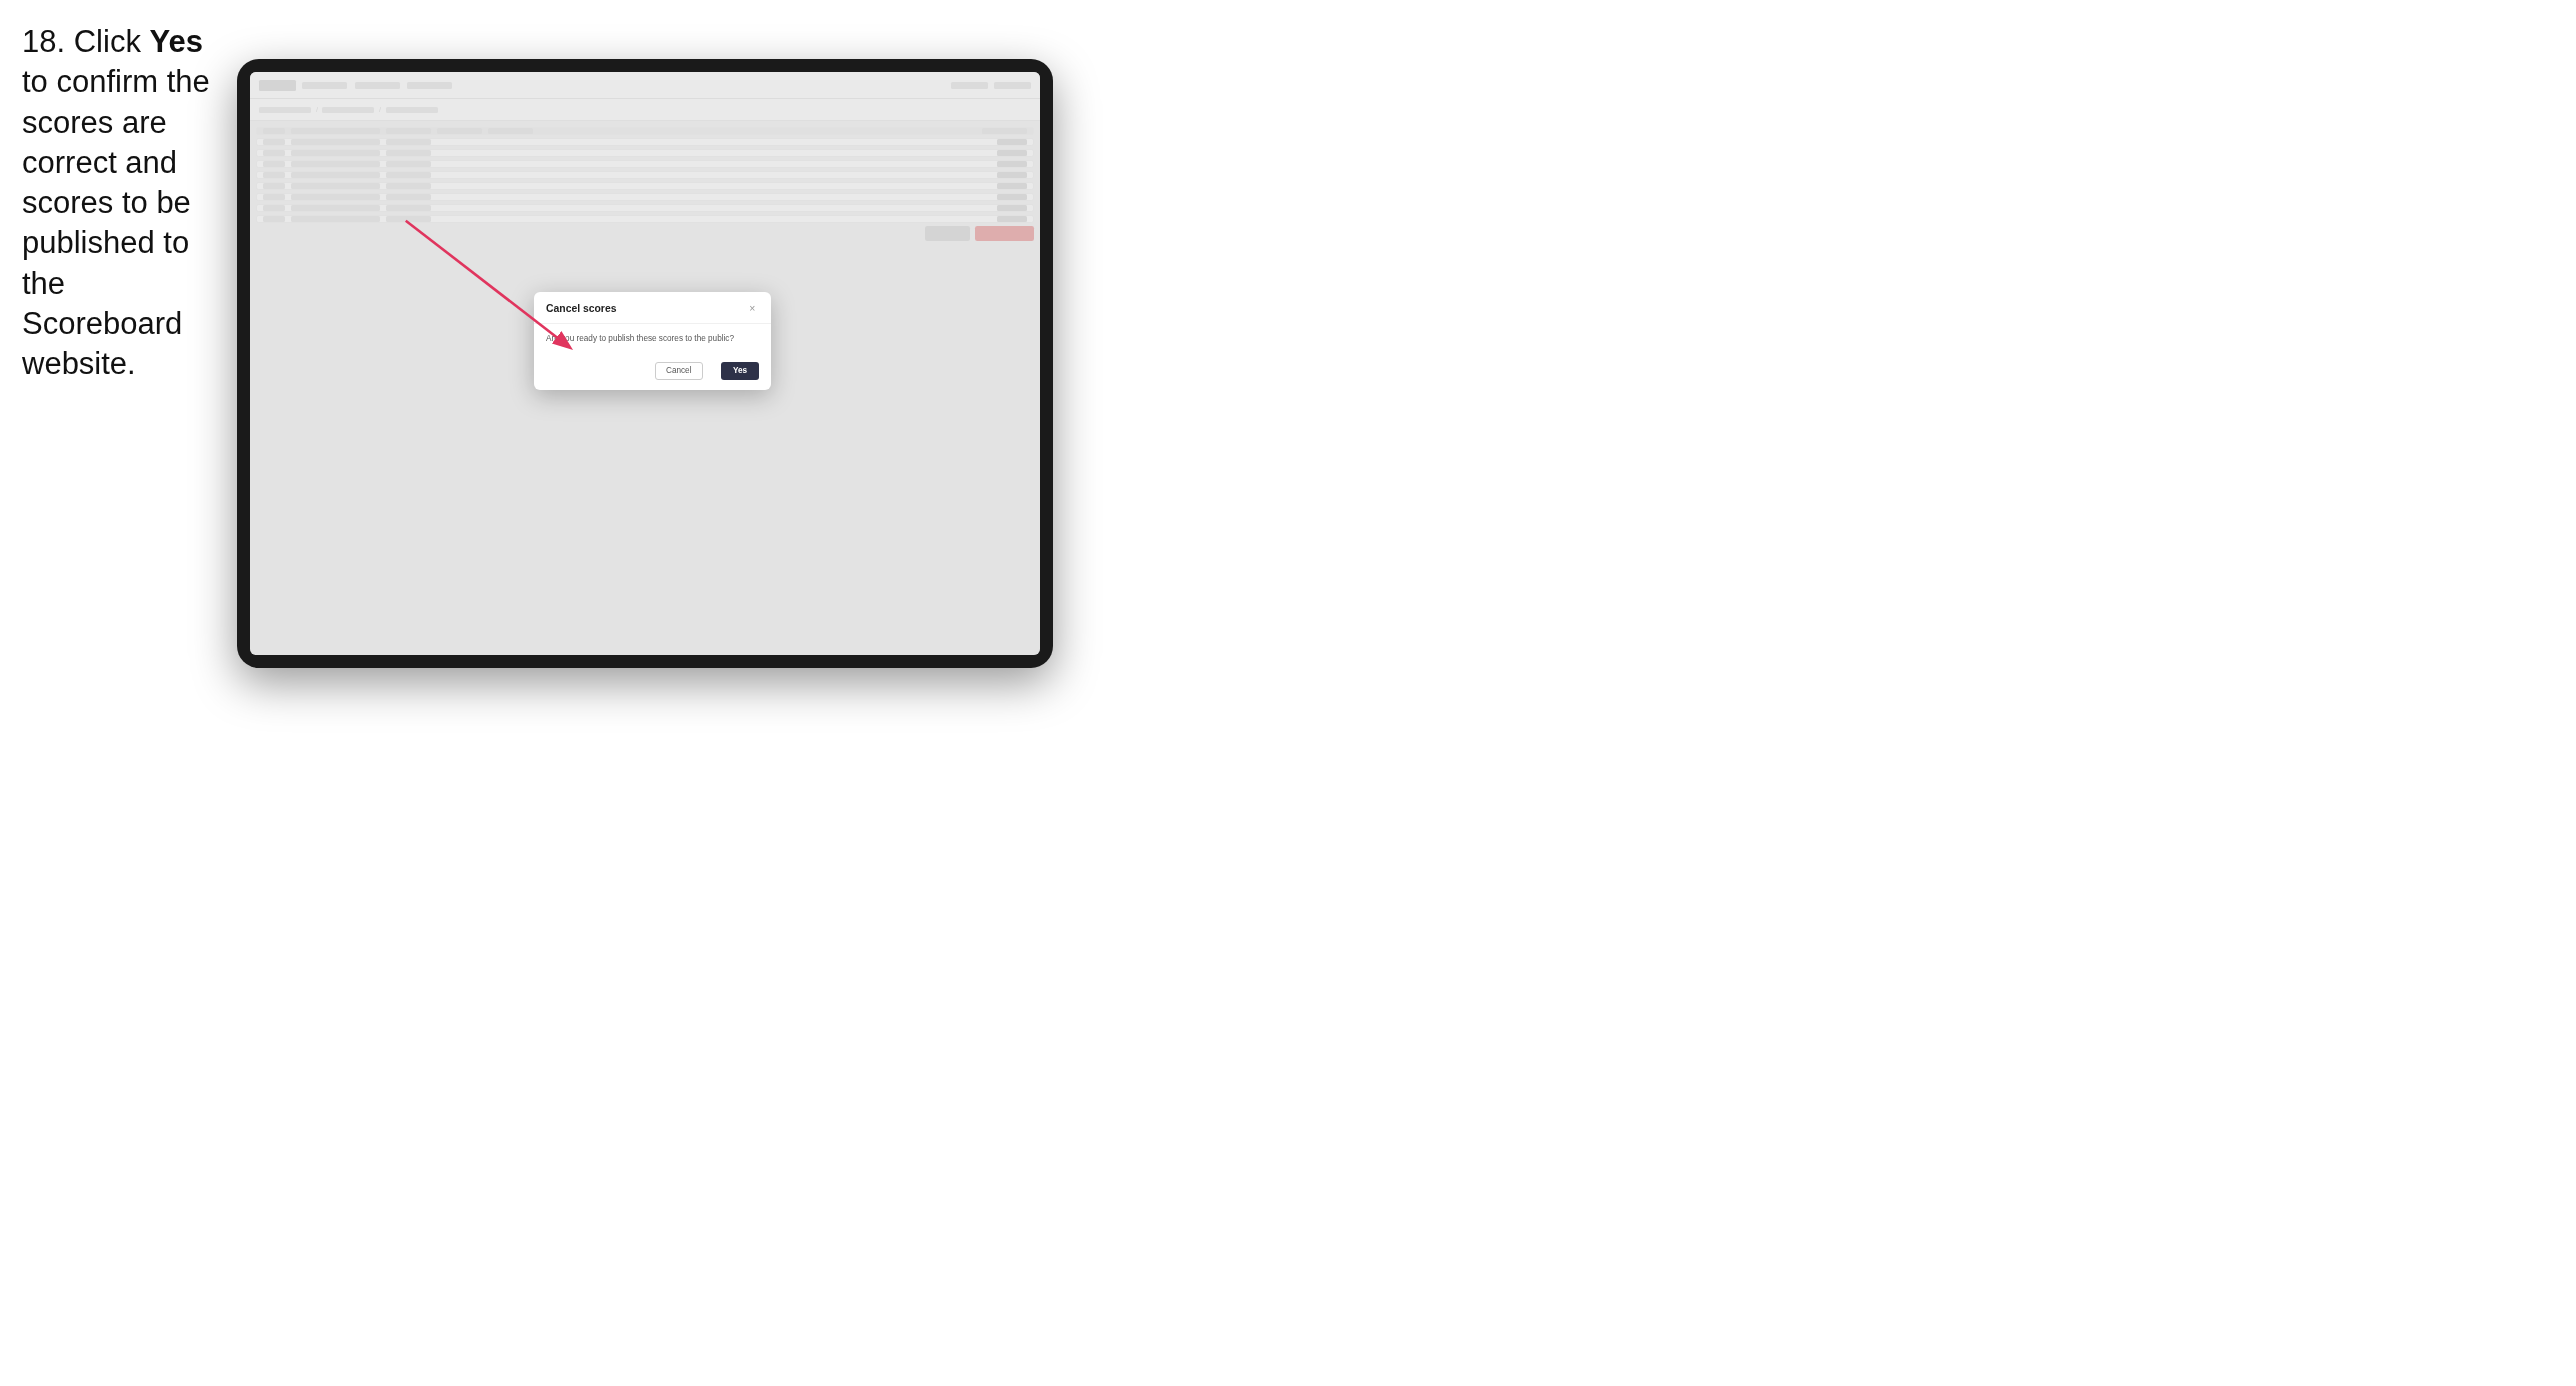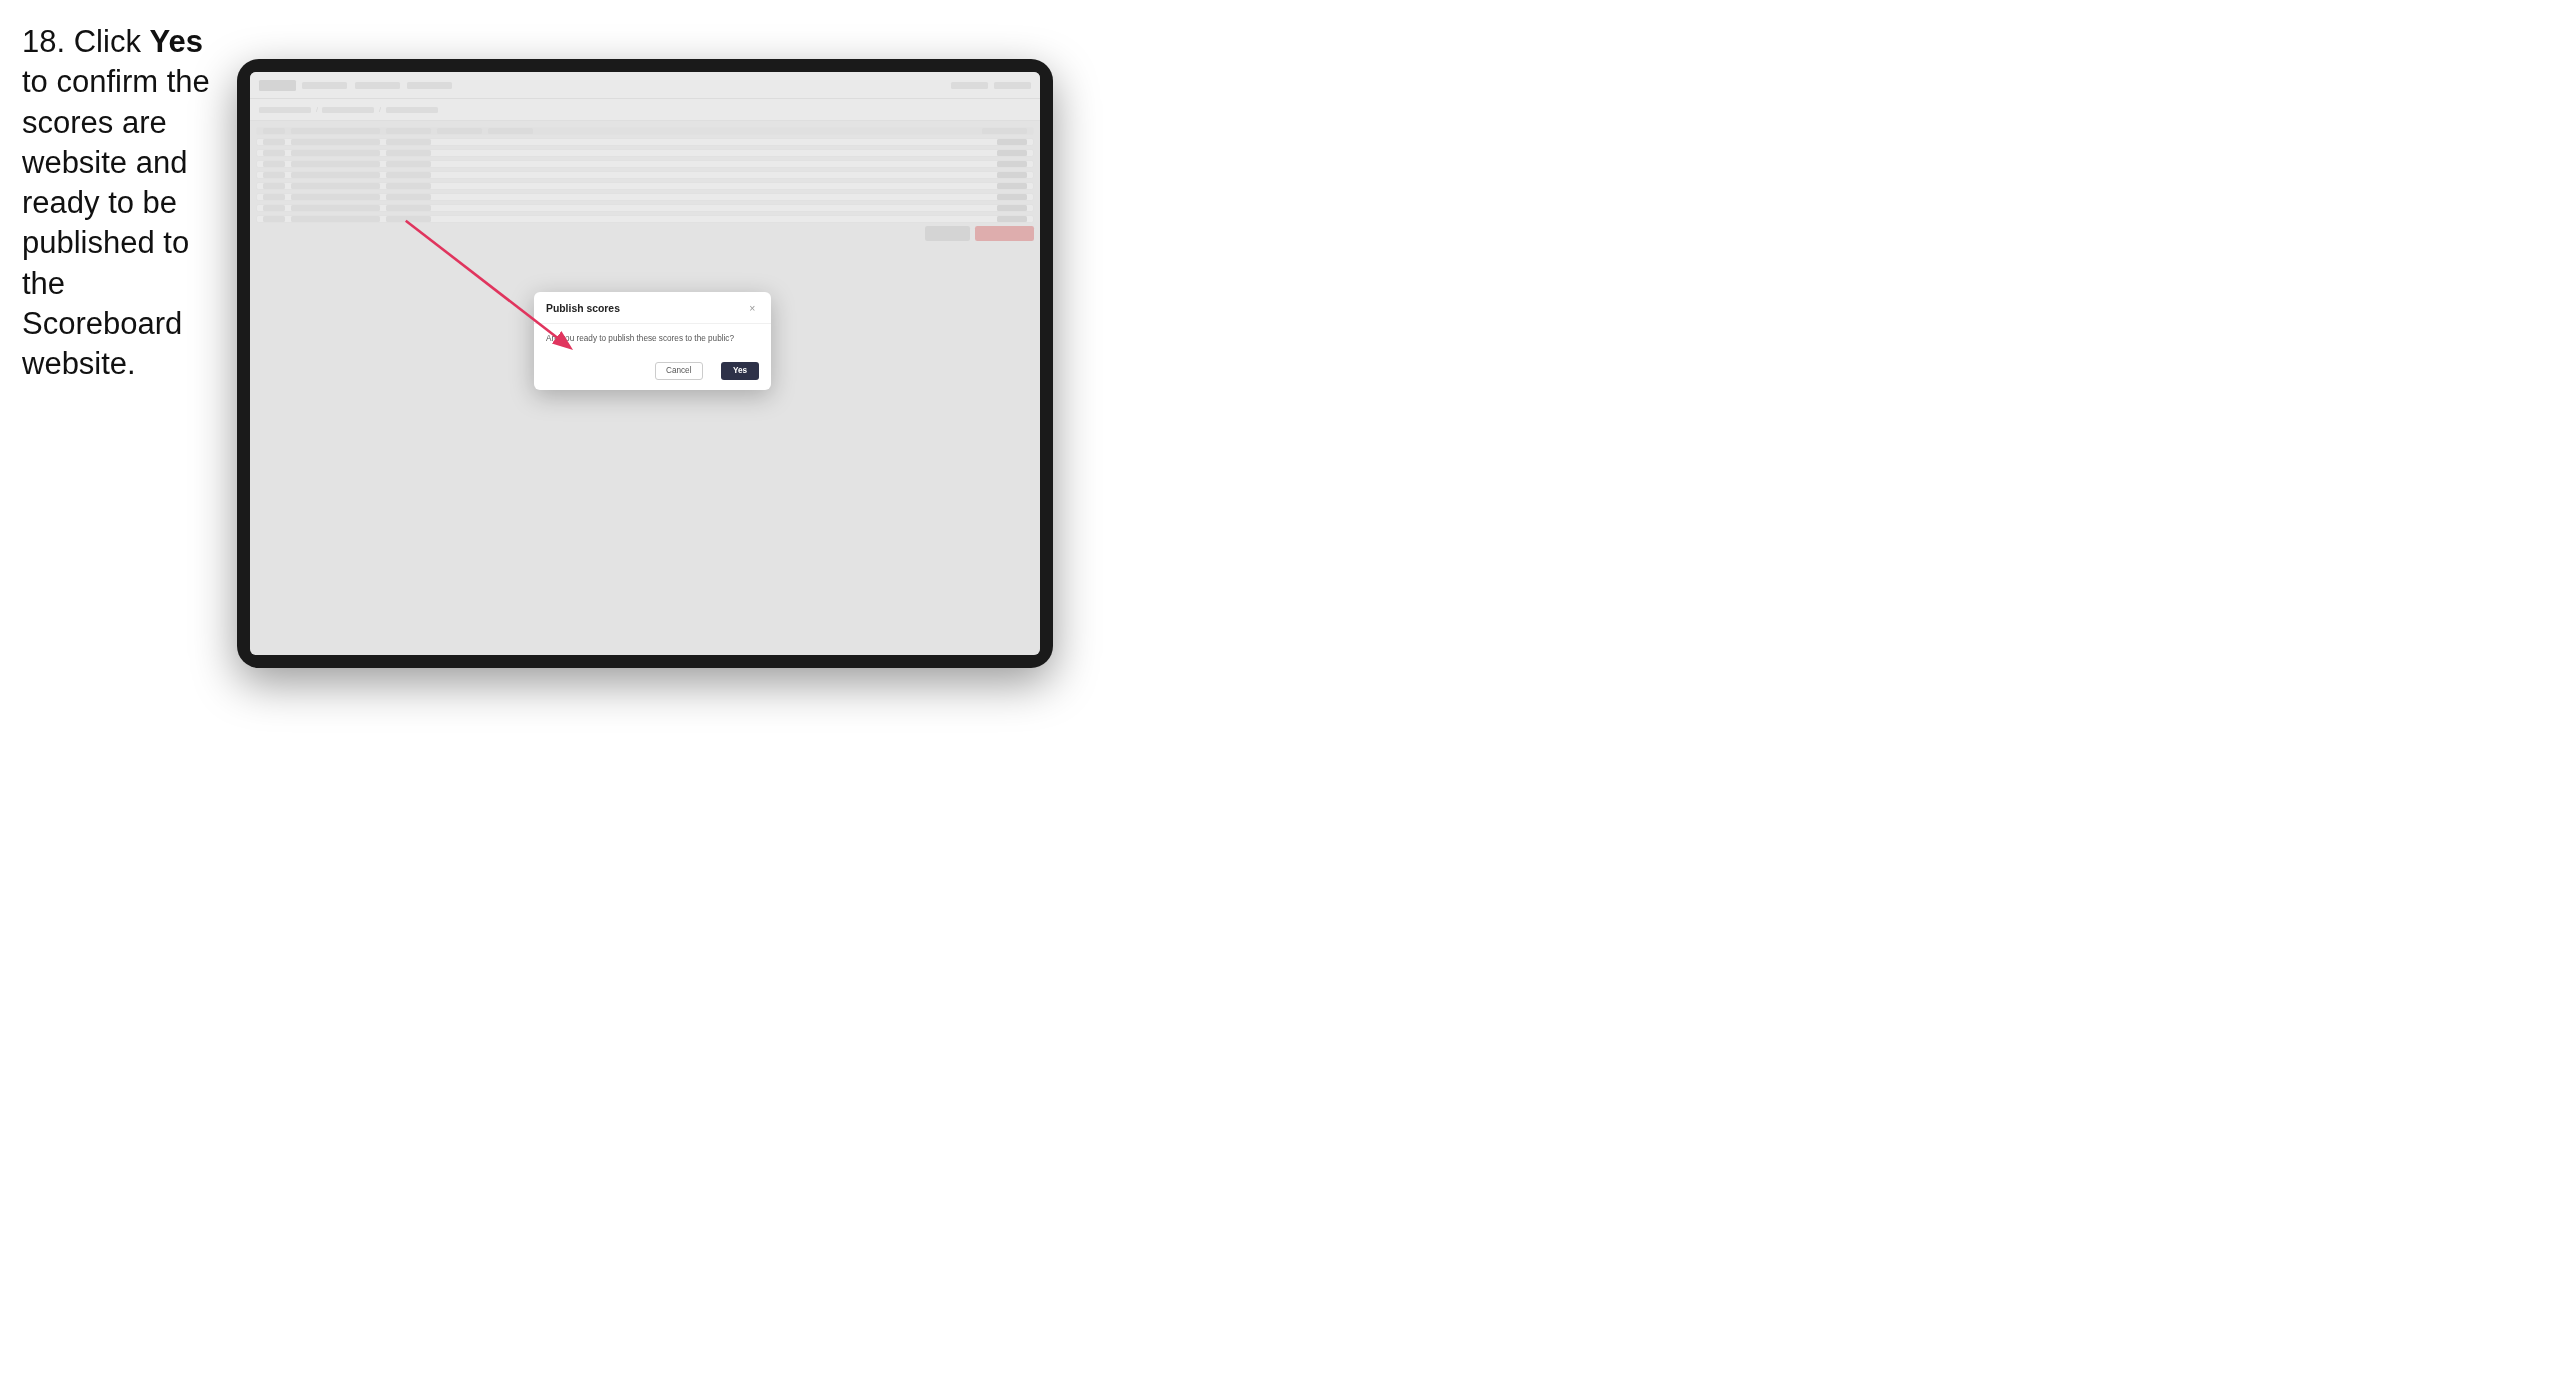--- a/index.html
+++ b/index.html
@@ -288,21 +288,21 @@
     
     .blurred-section {
       filter: blur(0.6px);
       opacity: 0.6;
     }
   </style>
 </head>
 <body>
 
 <div class="instruction-text">
-  <span>18.</span><span> Click </span><strong>Yes</strong><span> to confirm the scores are website and ready to be published to the Scoreboard website.</span>
+  <span>18.</span><span> Click </span><strong>Yes</strong><span> to confirm the scores are correct and scores to be published to the Scoreboard website.</span>
 </div>
 
 <div class="tablet">
   <div class="tablet-screen">
 
     <div class="blurred-section">
 
       <div class="app-header">
         <div class="app-logo"></div>
         <div class="app-nav-items">
@@ -397,21 +397,21 @@
         </div>
 
       </div>
     </div>
 
     <div class="modal-backdrop">
 
       <div class="modal-dialog">
 
         <div class="modal-header">
-          <span class="modal-title">Publish scores</span>
+          <span class="modal-title">Cancel scores</span>
           <span class="modal-close">×</span>
         </div>
 
         <div class="modal-body">Are you ready to publish these scores to the public?</div>
 
         <div class="modal-footer">
           <button class="btn-cancel">Cancel</button>
           <button class="btn-yes">Yes</button>
         </div>
 

